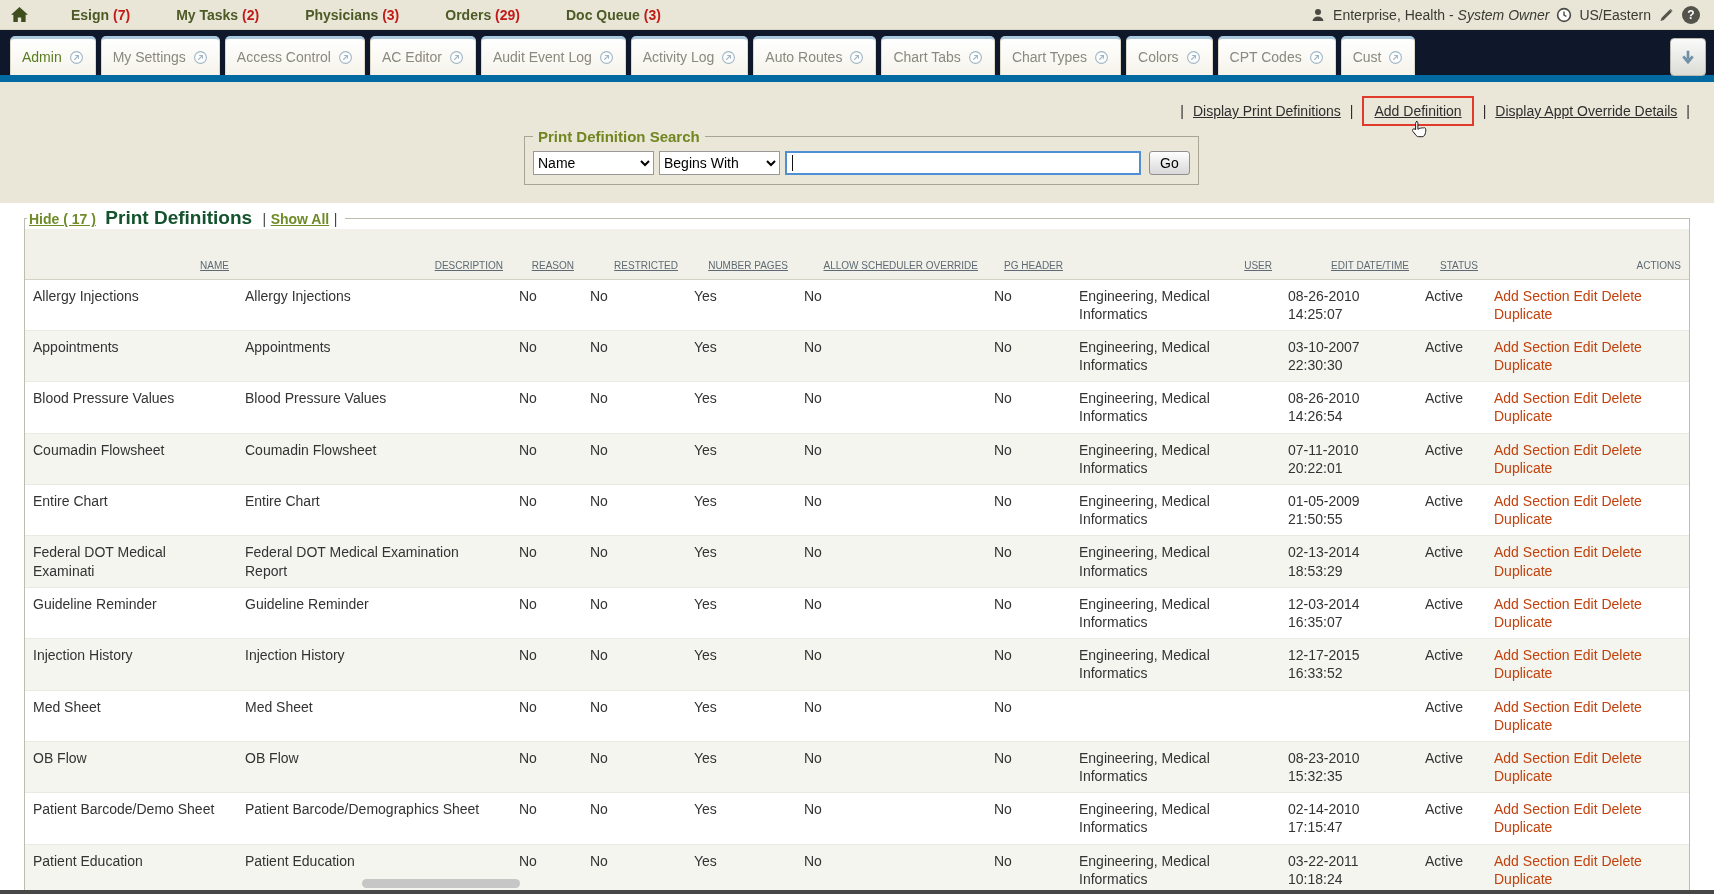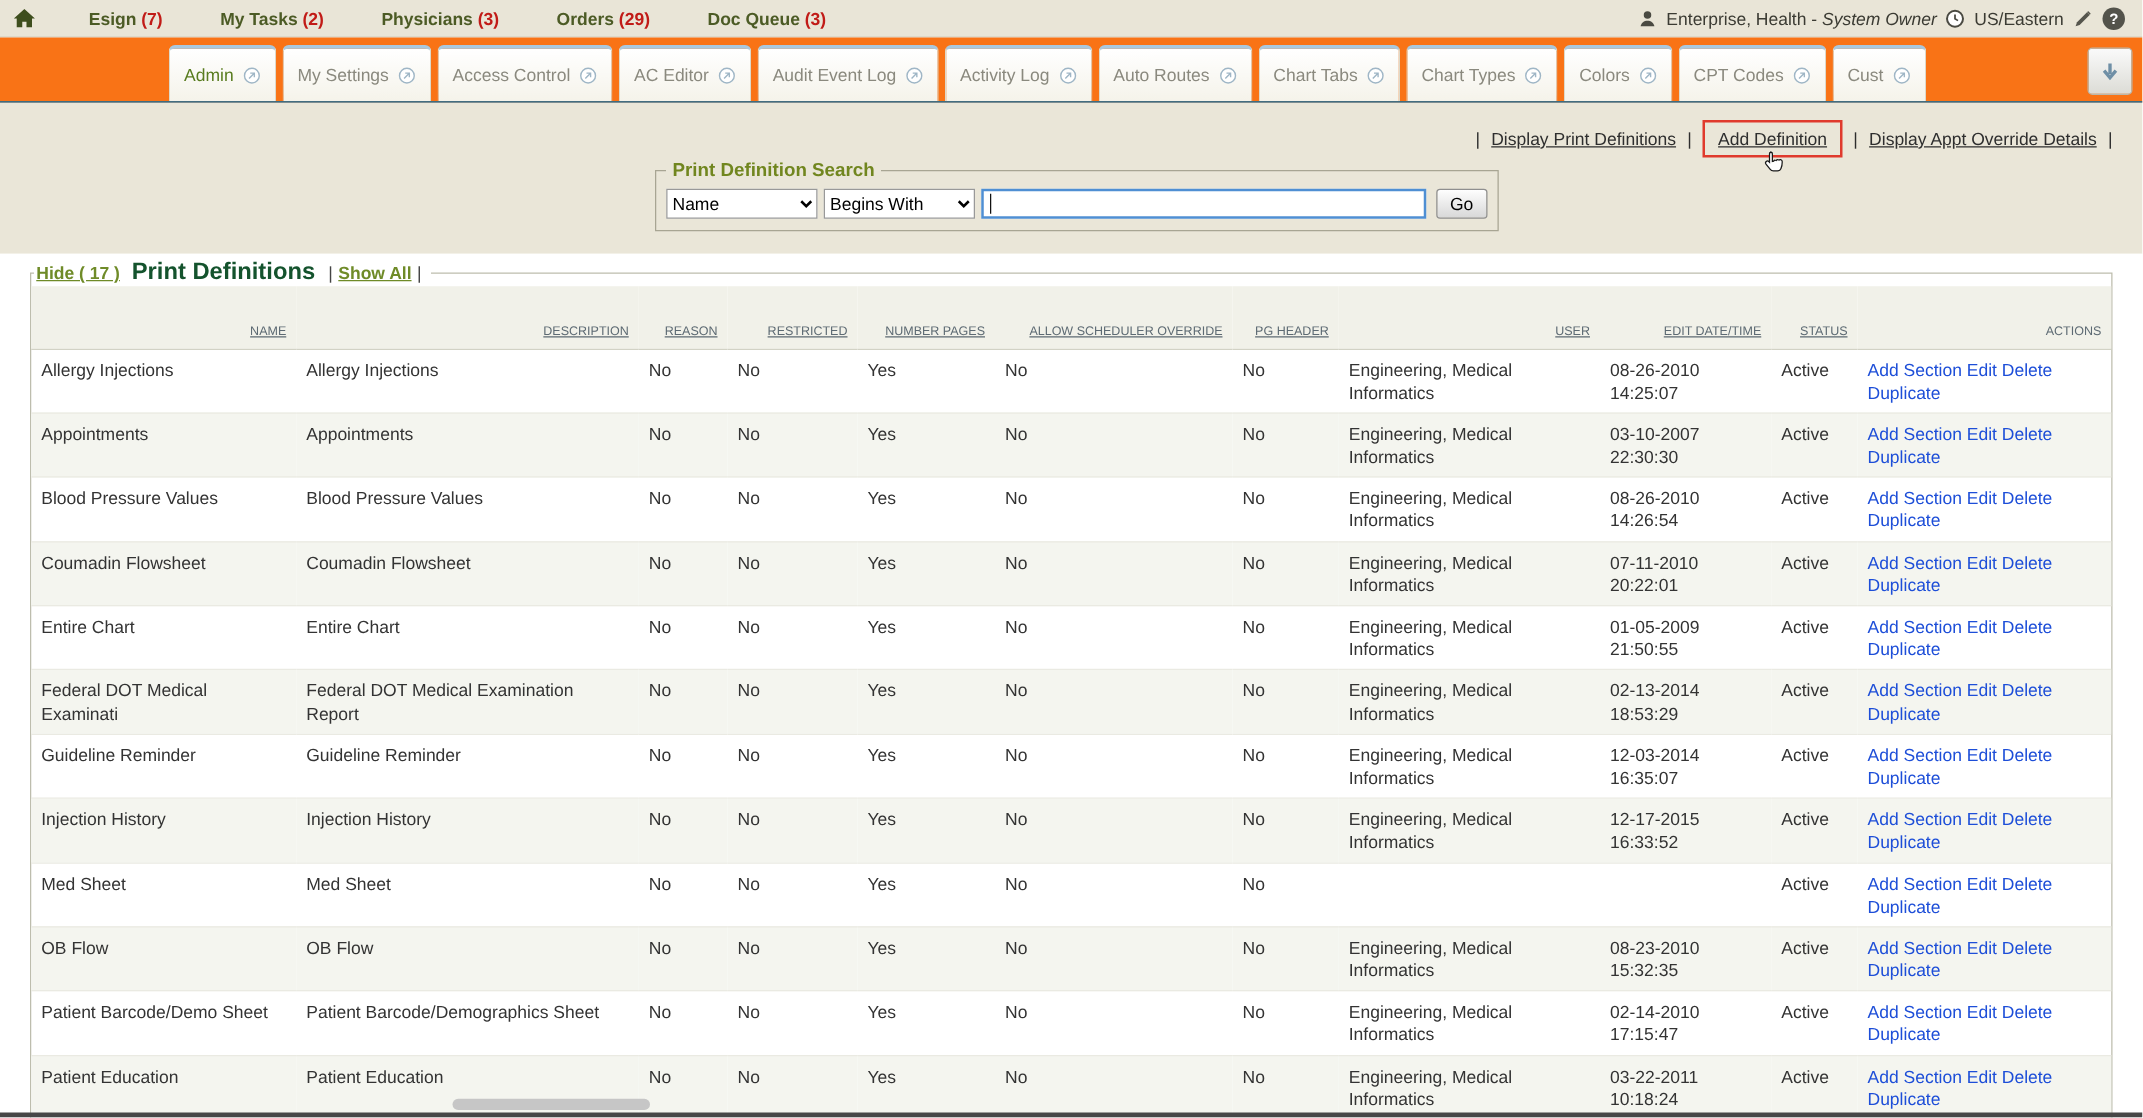--- a/index.html
+++ b/index.html
@@ -23,22 +23,22 @@
   .topbar-right { margin-left:auto; display:flex; align-items:center; gap:7px; font-size:14px; color:#3b3b33; }
   .user-name i { }
   .help-badge {
     width:18px; height:18px; border-radius:50%; background:#53534b; color:#fff;
     font-size:12px; font-weight:bold; display:flex; align-items:center; justify-content:center; cursor:pointer;
   }
   .pencil-wrap { cursor:pointer; display:flex; }
 
   
   .tabbar {
-    height:52px; background:#f97316; border-bottom:1px solid #0369a1;
-    display:flex; align-items:stretch; padding:6px 48px 0 10px; position:relative;justify-content:center;
+    height:52px; background:#0f172a; border-bottom:7px solid #0369a1;
+    display:flex; align-items:stretch; padding:6px 48px 0 10px; position:relative;
   }
   .tabs { display:flex; gap:5px; overflow:hidden; }
   .tab {
     display:flex; align-items:center; gap:7px; padding:0 11px;
     background:linear-gradient(#ffffff,#f5f3ea);
     border:1px solid #ddd9ca; border-bottom:none; border-top:3px solid #aac8dd;
     border-radius:5px 5px 0 0; font-size:14px; color:#8a897e; white-space:nowrap; cursor:pointer;
   }
   .tab.active { color:#587c1f; }
   .tab-scroll {
@@ -94,21 +94,21 @@
     background:#f1f1e9; text-align:right; vertical-align:bottom; font-weight:normal;
     font-size:10px; color:#5d6a73; padding:4px 8px 8px; border-bottom:1px solid #d2d2c5;
   }
   .th-link { text-decoration:underline; cursor:pointer; }
   tbody tr { height:50px; }
   tbody tr:nth-child(even) { background:#f4f5ef; }
   td {
     vertical-align:top; font-size:14px; color:#333; padding:7px 8px;
     border-bottom:1px solid #eaeae2; line-height:1.3;
   }
-  .action-link { color:#1d4ed8; text-decoration:none; cursor:pointer; }
+  .action-link { color:#c2410c; text-decoration:none; cursor:pointer; }
 
   
   .scroll-thumb { position:absolute; left:362px; bottom:6px; width:158px; height:9px; border-radius:5px; background:#c6c6c6; cursor:pointer; }
   .bottom-edge { position:absolute; left:0; bottom:0; width:100%; height:4px; background:#474747; }
 </style>
 </head>
 <body>
 
 <div class="page">
 

